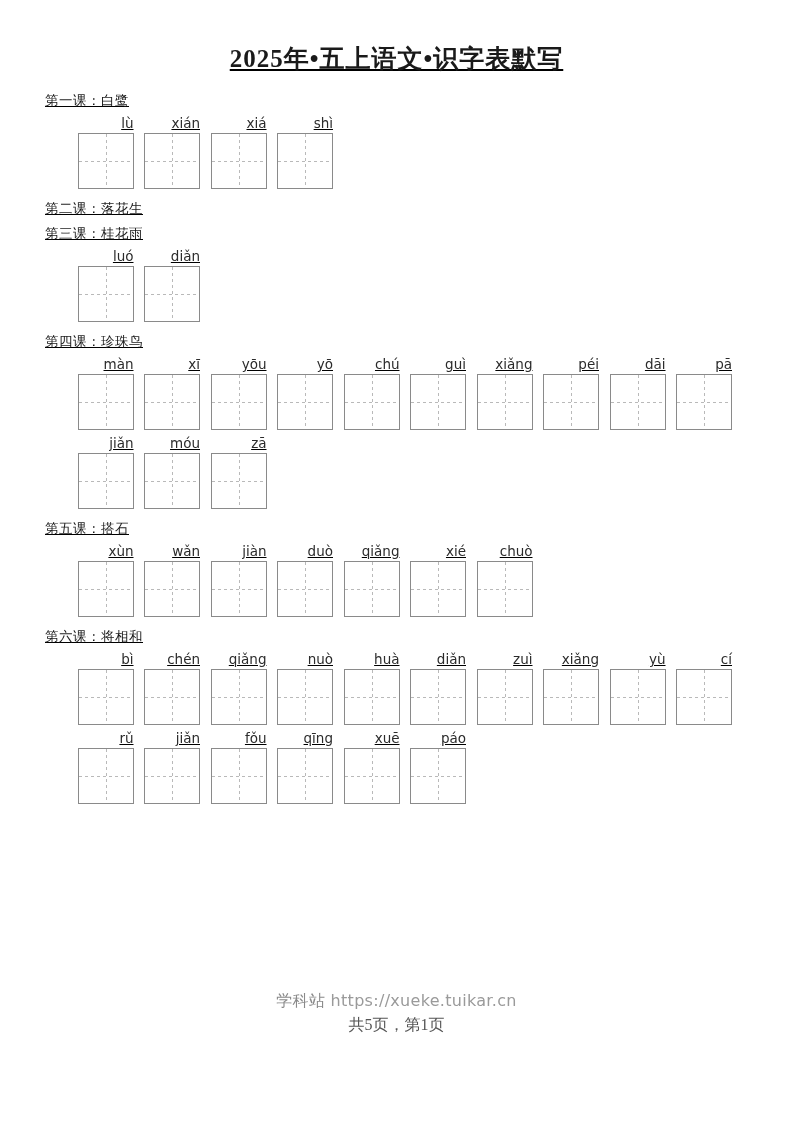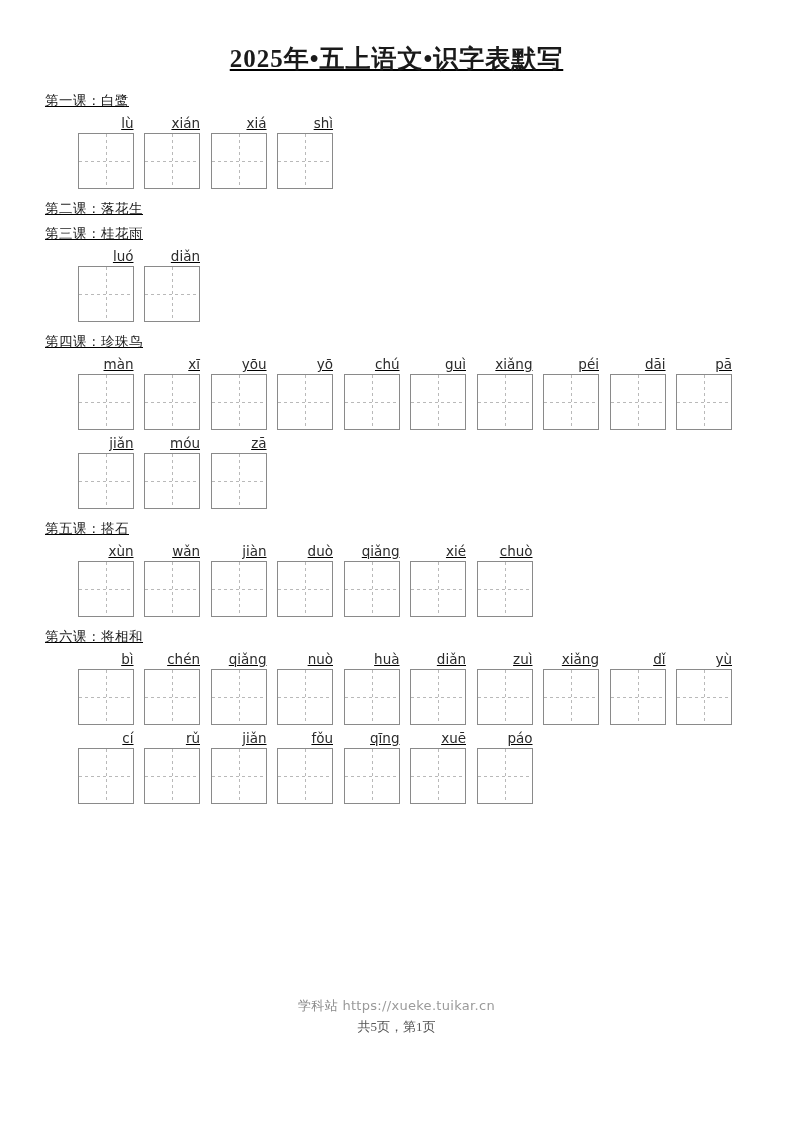--- a/index.html
+++ b/index.html
@@ -100,31 +100,31 @@
   }
   .footer {
     position: absolute;
     left: 0;
     right: 0;
     bottom: 14px;
     text-align: center;
   }
   .watermark {
     font-family: "DejaVu Sans", sans-serif;
-    font-size: 13px;
+    font-size: 16px;
     color: #9a9a9a;
     letter-spacing: 0.3px;
   }
   .watermark .site-badge {
     color: #8a8a8a;
     font-family: "Liberation Serif", serif;
   }
   .page-num {
     font-family: "Liberation Serif", serif;
-    font-size: 13px;
+    font-size: 16px;
     color: #555;
     margin-top: 3px;
   }
 </style>
 </head>
 <body>
 
 <div class="page">
 
   <div class="doc-title">2025年•五上语文•识字表默写</div>
@@ -283,24 +283,20 @@
           <div class="cell-item">
             <div class="pinyin">diǎn</div>
             <div class="grid-box"></div>
           </div>
           <div class="cell-item">
             <div class="pinyin">zuì</div>
             <div class="grid-box"></div>
           </div>
           <div class="cell-item">
             <div class="pinyin">xiǎng</div>
-            <div class="grid-box"></div>
-          </div>
-          <div class="cell-item">
-            <div class="pinyin">dǐ</div>
             <div class="grid-box"></div>
           </div>
           <div class="cell-item">
             <div class="pinyin">yù</div>
             <div class="grid-box"></div>
           </div>
           <div class="cell-item">
             <div class="pinyin">cí</div>
             <div class="grid-box"></div>
           </div>

